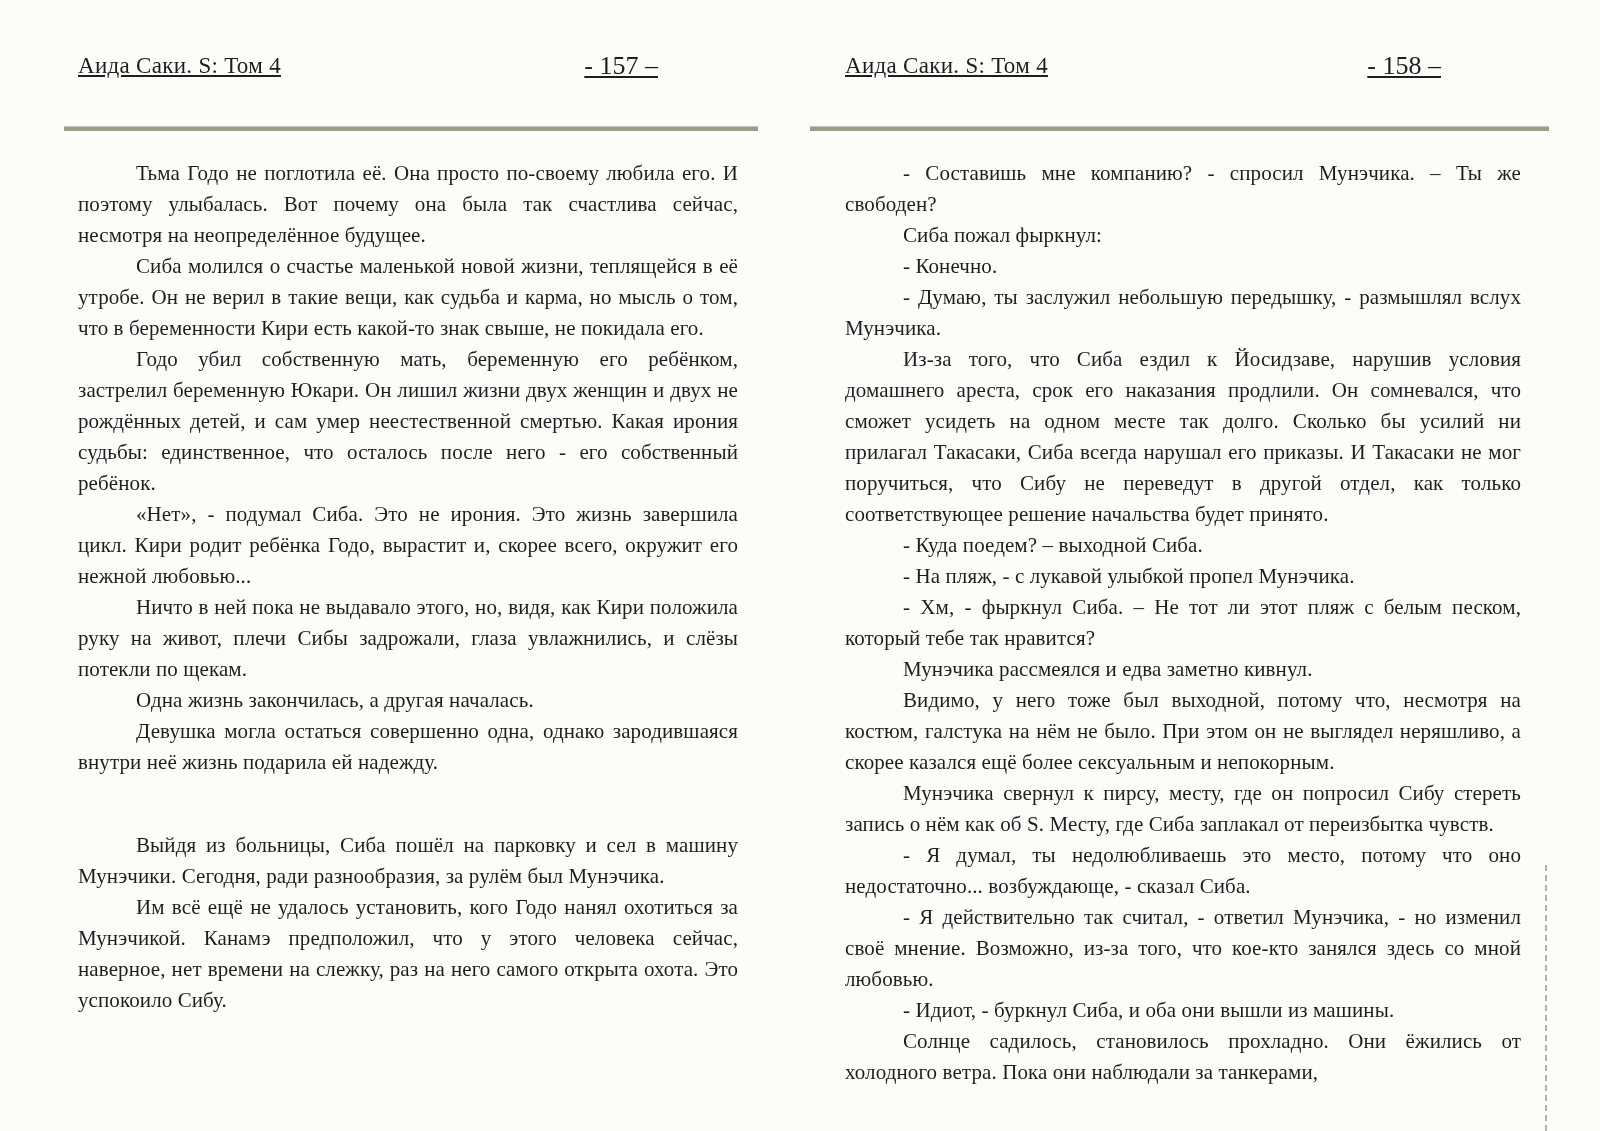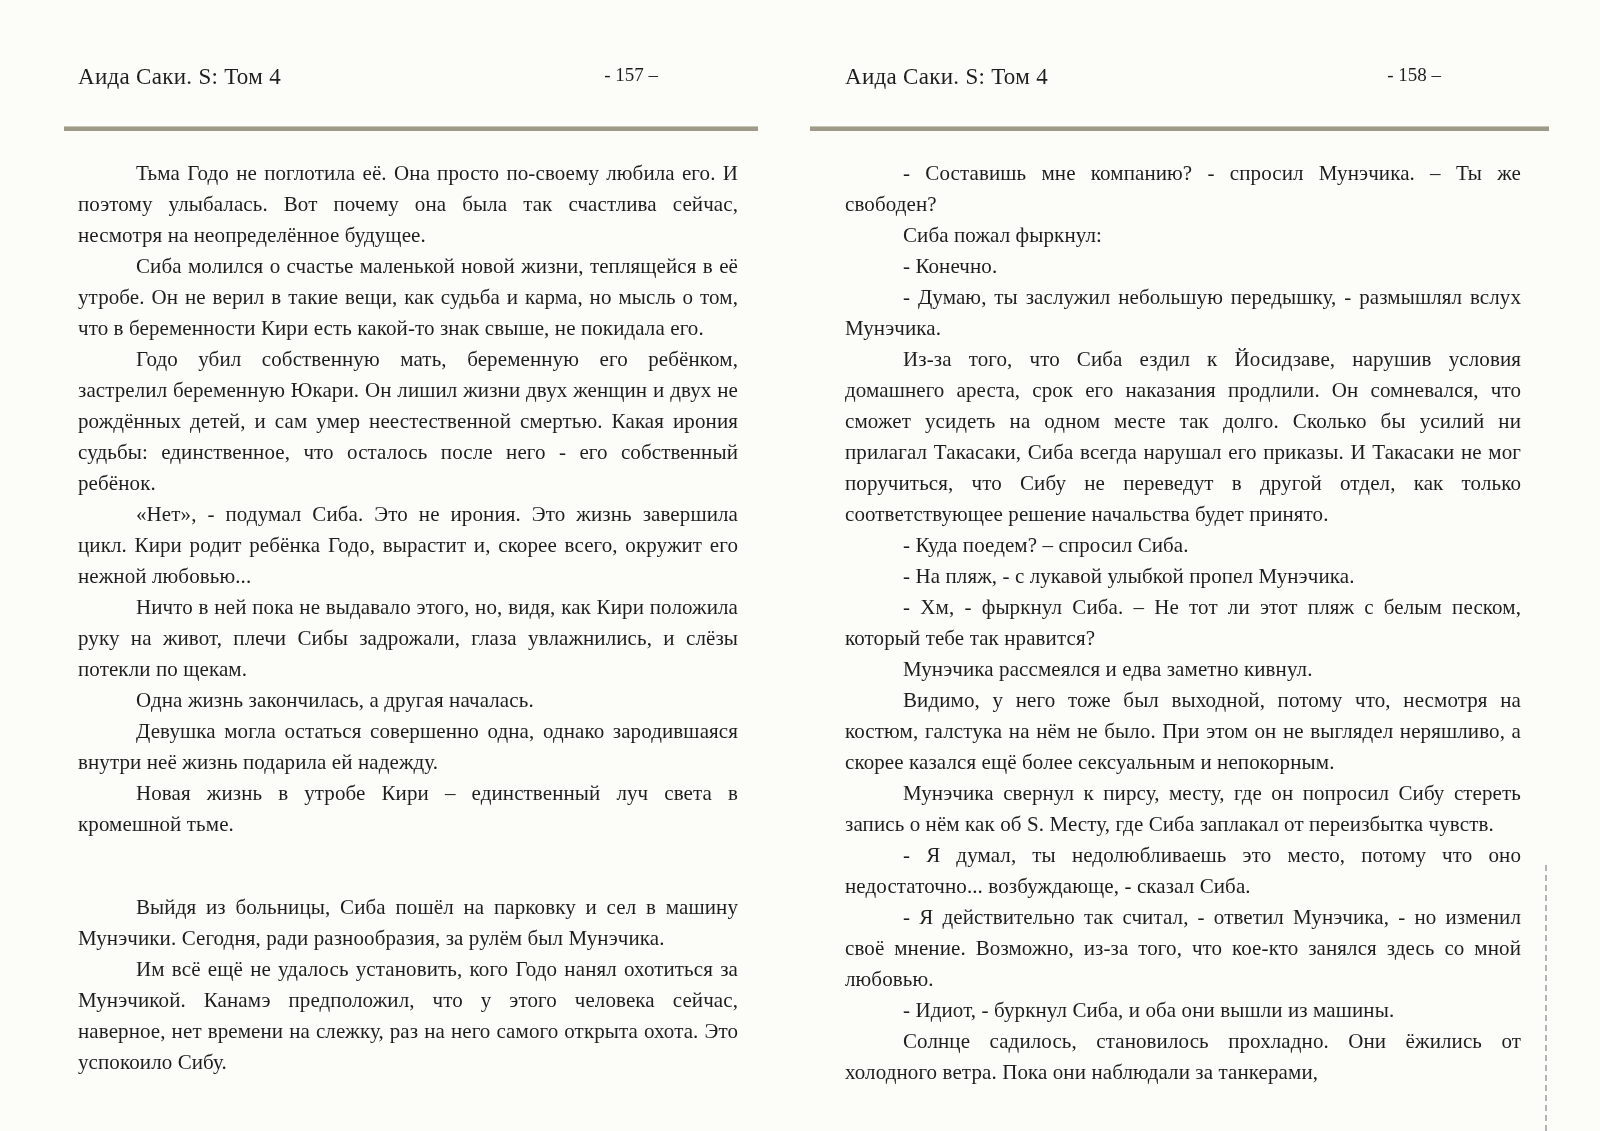--- a/index.html
+++ b/index.html
@@ -15,33 +15,34 @@
     width: 1600px; height: 1131px;
   }
   .page {
     position: absolute;
     top: 0;
   }
   .page.left  { left: 78px;  width: 660px; }
   .page.right { left: 845px; width: 676px; }
   .page-header {
     position: relative;
-    padding-top: 64px;
+    padding-top: 48px;
     height: 36px;
     display: flex;
     justify-content: space-between;
-    align-items: flex-start;
+    align-items: center;
+    text-decoration: underline;
   }
   .running-title {
     font-size: 23px;
     letter-spacing: 0.3px;
     white-space: nowrap;
   }
   .page-number {
-    font-size: 19px;
+    font-size: 26px;
     margin-right: 80px;
     white-space: nowrap;
   }
   .header-rule {
     position: absolute;
     top: 126px;
     height: 4px;
     background: #9e9c89;
     border-top: 1px solid #c8c6b6;
   }
@@ -84,39 +85,38 @@
       <span class="page-number">- 157 –</span>
     </div>
     <div class="page-body">
       <p>Тьма Годо не поглотила её. Она просто по-своему любила его. И поэтому улыбалась. Вот почему она была так счастлива сейчас, несмотря на неопределённое будущее.</p>
       <p>Сиба молился о счастье маленькой новой жизни, теплящейся в её утробе. Он не верил в такие вещи, как судьба и карма, но мысль о том, что в беременности Кири есть какой-то знак свыше, не покидала его.</p>
       <p>Годо убил собственную мать, беременную его ребёнком, застрелил беременную Юкари. Он лишил жизни двух женщин и двух не рождённых детей, и сам умер неестественной смертью. Какая ирония судьбы: единственное, что осталось после него - его собственный ребёнок.</p>
       <p>«Нет», - подумал Сиба. Это не ирония. Это жизнь завершила цикл. Кири родит ребёнка Годо, вырастит и, скорее всего, окружит его нежной любовью...</p>
       <p>Ничто в ней пока не выдавало этого, но, видя, как Кири положила руку на живот, плечи Сибы задрожали, глаза увлажнились, и слёзы потекли по щекам.</p>
       <p>Одна жизнь закончилась, а другая началась.</p>
       <p>Девушка могла остаться совершенно одна, однако зародившаяся внутри неё жизнь подарила ей надежду.</p>
-      <p>Новая жизнь в утробе Кири – единственный луч света в кромешной тьме.</p>
       <div class="section-break"></div>
       <p>Выйдя из больницы, Сиба пошёл на парковку и сел в машину Мунэчики. Сегодня, ради разнообразия, за рулём был Мунэчика.</p>
       <p>Им всё ещё не удалось установить, кого Годо нанял охотиться за Мунэчикой. Канамэ предположил, что у этого человека сейчас, наверное, нет времени на слежку, раз на него самого открыта охота. Это успокоило Сибу.</p>
     </div>
   </div>
 
   <div class="page right">
     <div class="page-header">
       <span class="running-title">Аида Саки. S: Том 4</span>
       <span class="page-number">- 158 –</span>
     </div>
     <div class="page-body">
       <p>- Составишь мне компанию? - спросил Мунэчика. – Ты же свободен?</p>
       <p>Сиба пожал фыркнул:</p>
       <p>- Конечно.</p>
       <p>- Думаю, ты заслужил небольшую передышку, - размышлял вслух Мунэчика.</p>
       <p>Из-за того, что Сиба ездил к Йосидзаве, нарушив условия домашнего ареста, срок его наказания продлили. Он сомневался, что сможет усидеть на одном месте так долго. Сколько бы усилий ни прилагал Такасаки, Сиба всегда нарушал его приказы. И Такасаки не мог поручиться, что Сибу не переведут в другой отдел, как только соответствующее решение начальства будет принято.</p>
-      <p>- Куда поедем? – спросил Сиба.</p>
+      <p>- Куда поедем? – выходной Сиба.</p>
       <p>- На пляж, - с лукавой улыбкой пропел Мунэчика.</p>
       <p>- Хм, - фыркнул Сиба. – Не тот ли этот пляж с белым песком, который тебе так нравится?</p>
       <p>Мунэчика рассмеялся и едва заметно кивнул.</p>
       <p>Видимо, у него тоже был выходной, потому что, несмотря на костюм, галстука на нём не было. При этом он не выглядел неряшливо, а скорее казался ещё более сексуальным и непокорным.</p>
       <p>Мунэчика свернул к пирсу, месту, где он попросил Сибу стереть запись о нём как об S. Месту, где Сиба заплакал от переизбытка чувств.</p>
       <p>- Я думал, ты недолюбливаешь это место, потому что оно недостаточно... возбуждающе, - сказал Сиба.</p>
       <p>- Я действительно так считал, - ответил Мунэчика, - но изменил своё мнение. Возможно, из-за того, что кое-кто занялся здесь со мной любовью.</p>
       <p>- Идиот, - буркнул Сиба, и оба они вышли из машины.</p>
       <p>Солнце садилось, становилось прохладно. Они ёжились от холодного ветра. Пока они наблюдали за танкерами,</p>
     </div>

